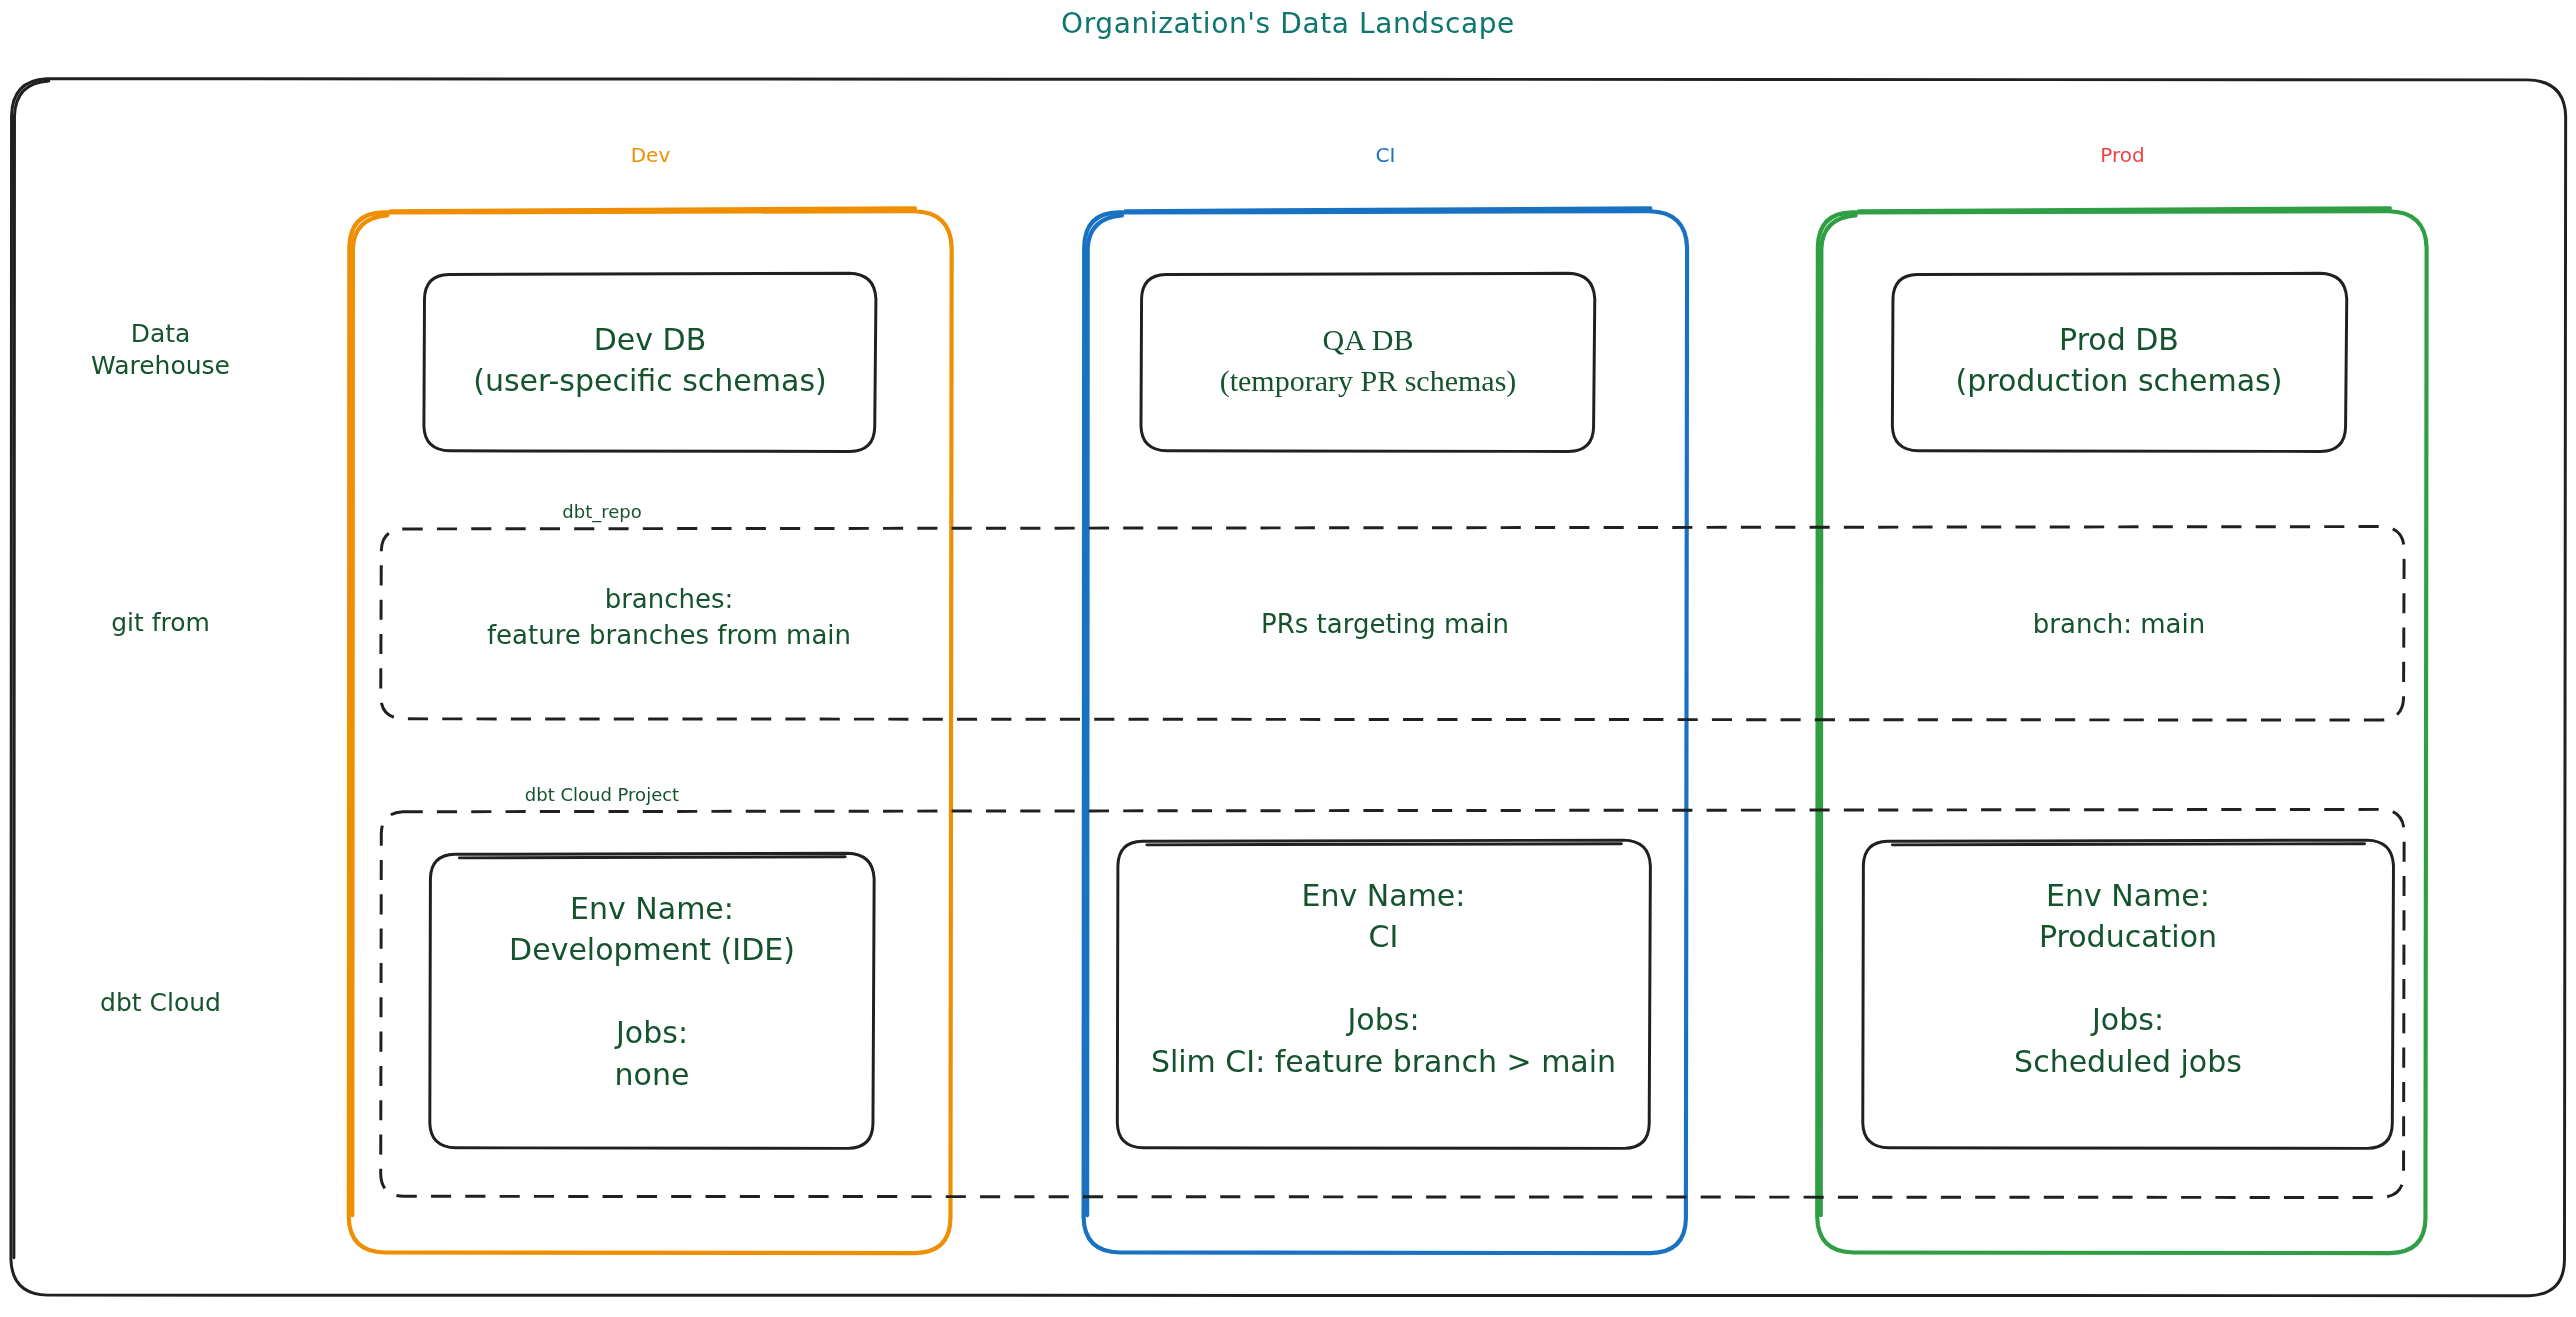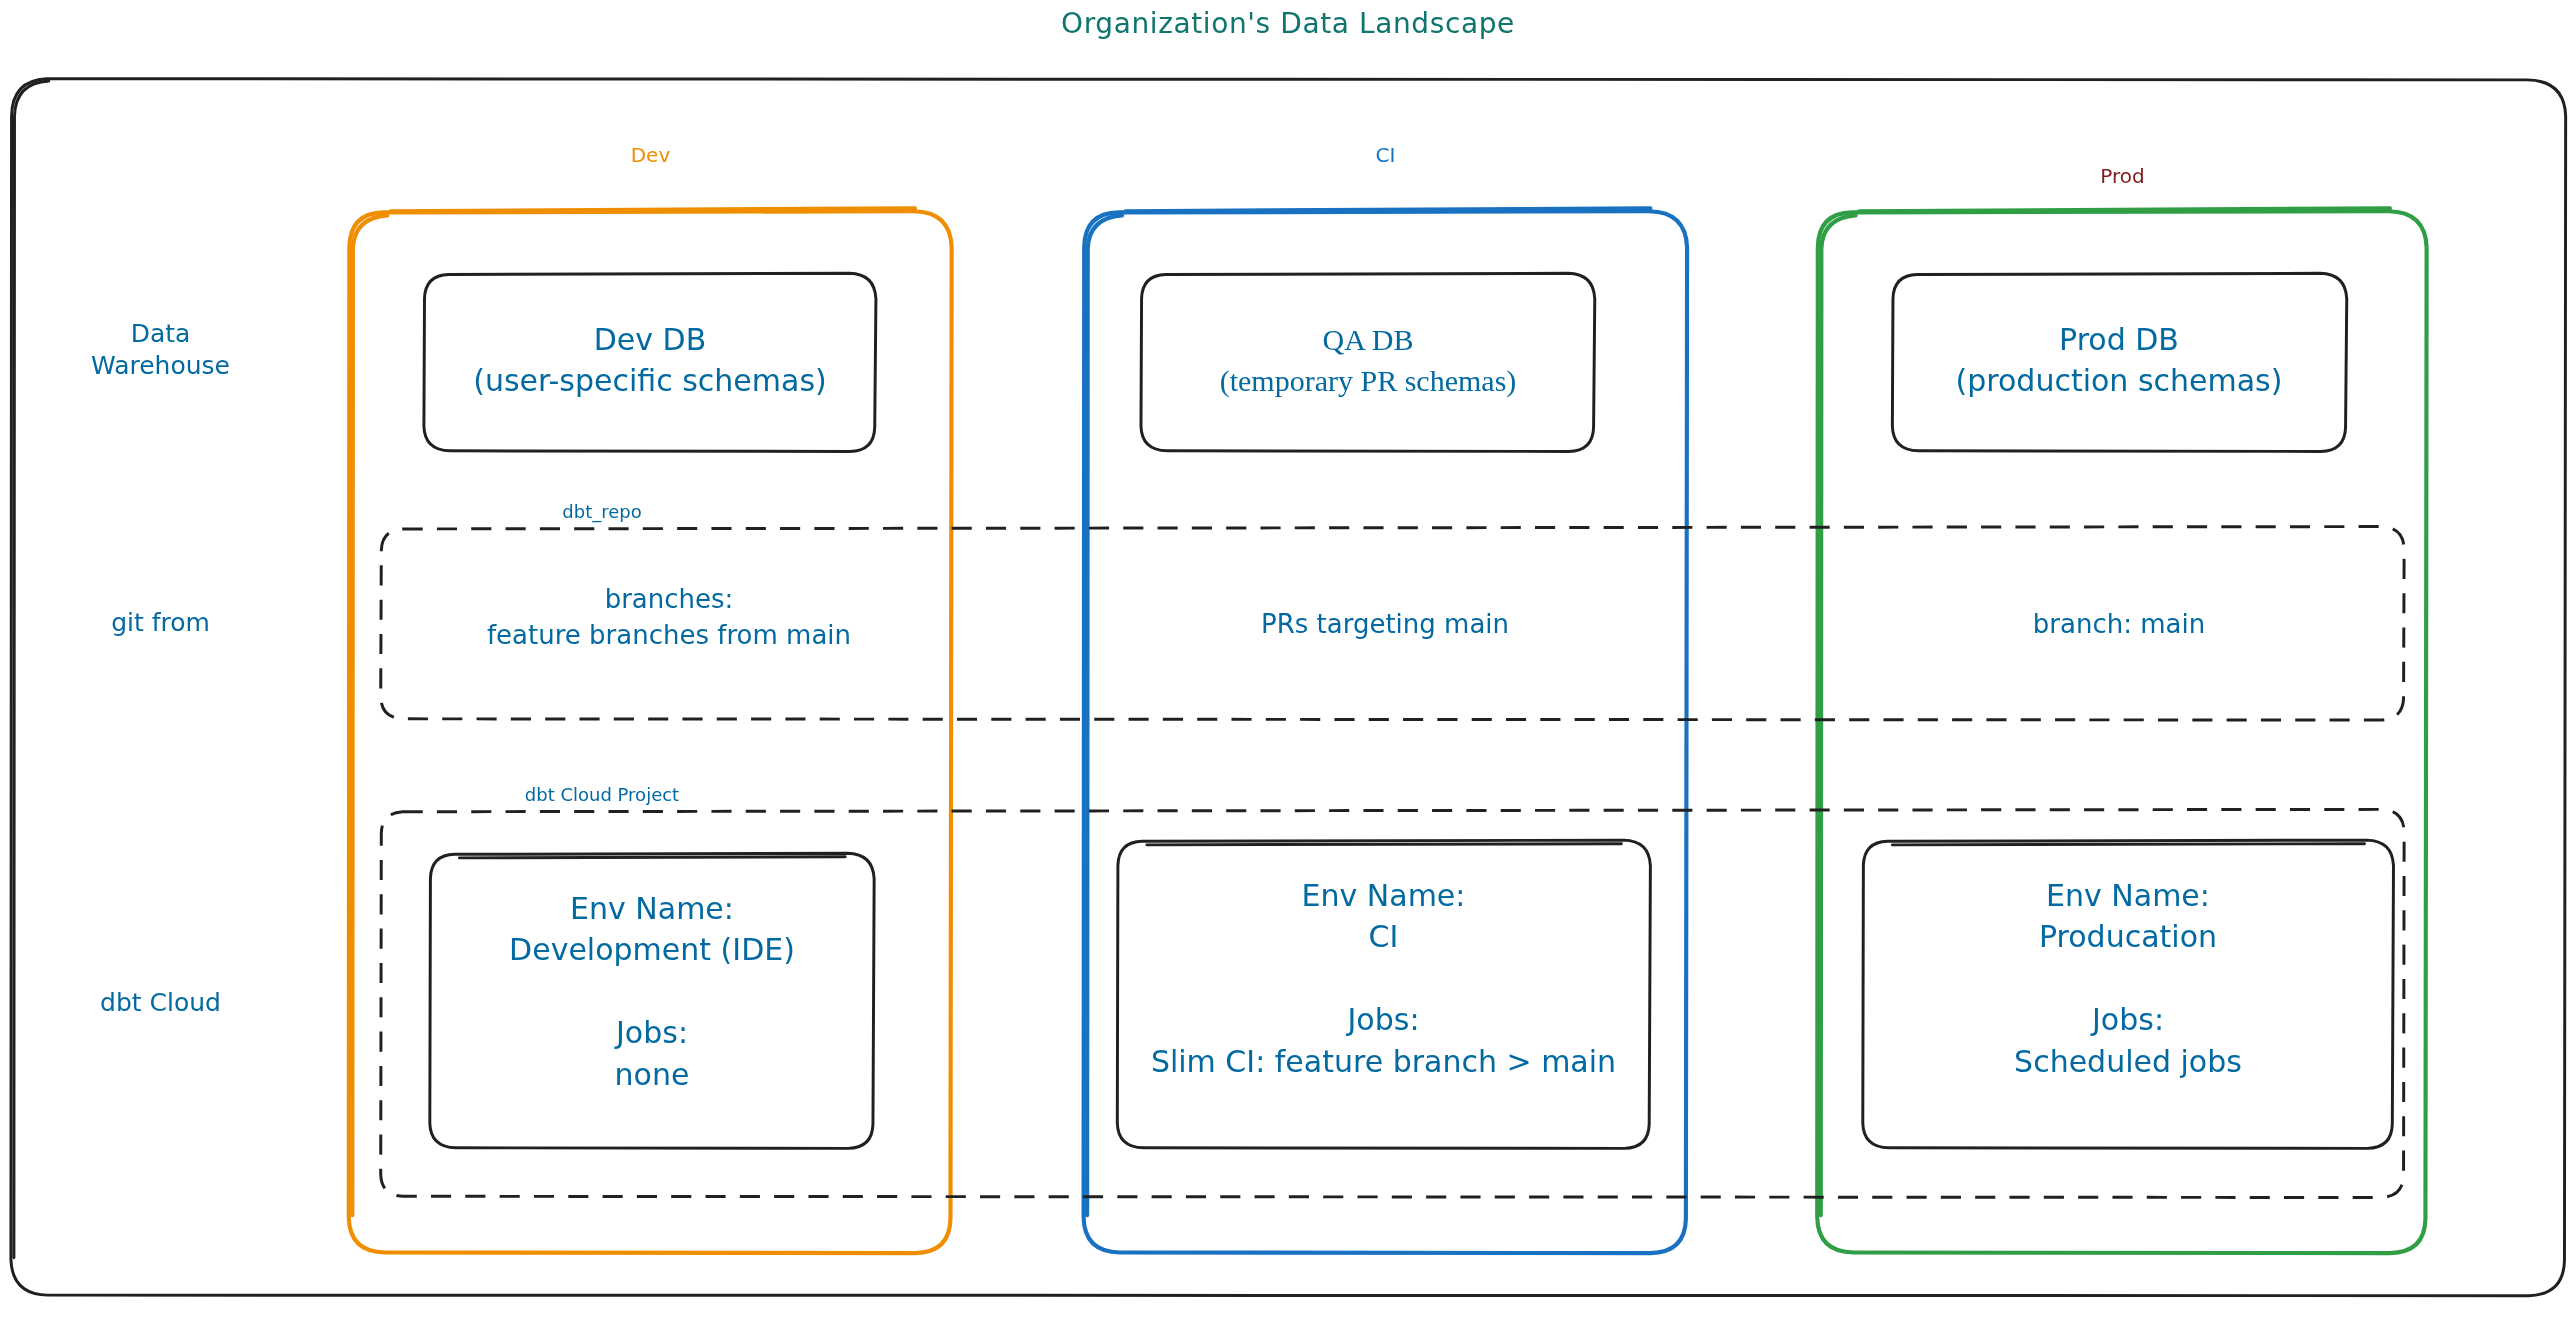--- a/index.html
+++ b/index.html
@@ -38,21 +38,21 @@
     width: 2576px;
     height: 1317px;
     pointer-events: none;
   }
 
   
   .txt {
     position: absolute;
     text-align: center;
     line-height: 1.34;
-    color: #0369a1;
+    color: #14532d;
     white-space: pre-line;
     font-family: "DejaVu Sans", sans-serif;
   }
 
   .row-label {
     font-size: 25px;
     line-height: 1.28;
   }
 
   .col-label {
@@ -153,21 +153,21 @@
 Warehouse</div>
 
 <div class="txt row-label" style="left:36px; top:607px; width:249px;">git from</div>
 
 <div class="txt row-label" style="left:36px; top:987px; width:249px;">dbt Cloud</div>
 
 <div class="txt col-label" style="left:526px; top:142px; width:249px; color:#ef8e00;">Dev</div>
 
 <div class="txt col-label" style="left:1261px; top:142px; width:249px; color:#1971c2;">CI</div>
 
-<div class="txt col-label" style="left:1998px; top:142px; width:249px; color:#7f1d1d;margin-top:21px;">Prod</div>
+<div class="txt col-label" style="left:1998px; top:142px; width:249px; color:#ef4444;">Prod</div>
 
 <div class="txt cluster-label" style="left:395px; top:500px; width:414px;">dbt_repo</div>
 
 <div class="txt cluster-label" style="left:395px; top:783px; width:414px;">dbt Cloud Project</div>
 
 <div class="txt node-text" style="left:424px; top:319px; width:452px;">Dev DB
 (user-specific schemas)</div>
 
 <div class="txt node-text" style="left:1141px; top:319px; width:454px;font-family:Liberation Serif, serif;">QA DB
 (temporary PR schemas)</div>

